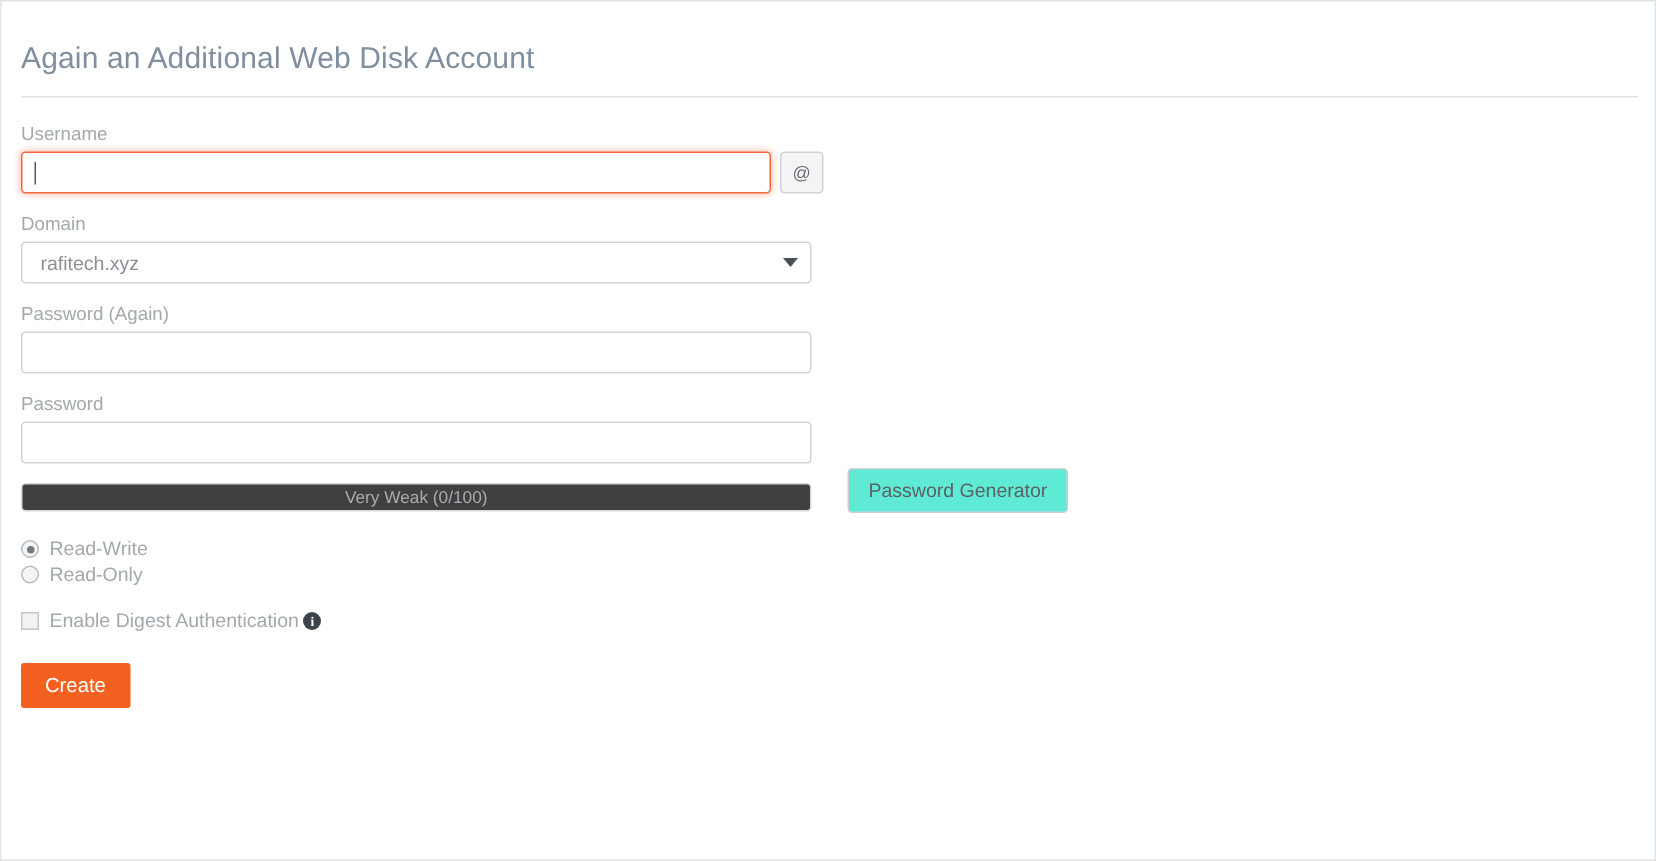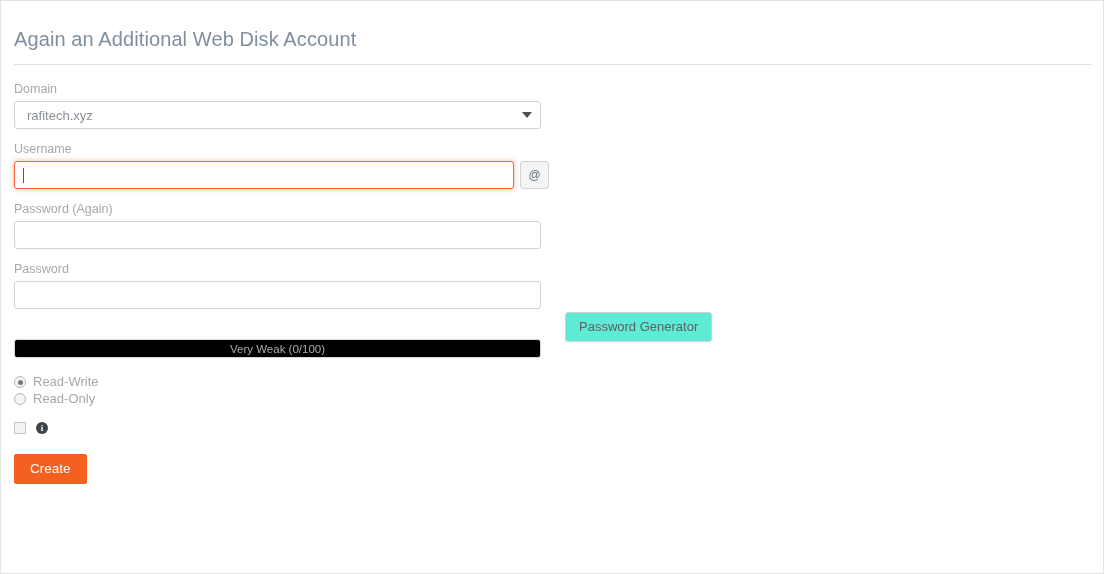--- a/index.html
+++ b/index.html
@@ -133,27 +133,27 @@
   .strength-row {
     display: flex;
     align-items: flex-start;
   }
   .strength-meter {
     box-sizing: border-box;
     width: 527px;
     height: 19px;
     border: 1px solid #d5d9dc;
     border-radius: 3px;
-    background: #000000;
+    background: #404040;
     display: flex;
     align-items: center;
     justify-content: center;
     font-size: 11.5px;
     color: #a7acb0;
-    margin-top: 18px;
+    margin-top: 1px;
   }
   .btn-generator {
     box-sizing: border-box;
     margin-left: 24px;
     margin-top: -9px;
     height: 30px;
     padding: 0 13px;
     font-size: 13px;
     font-family: "Liberation Sans", sans-serif;
     color: #5c6166;
@@ -260,36 +260,36 @@
 <body>
 
 <div class="page">
   <div class="inner">
 
     <h1 class="page-title">Again an Additional Web Disk Account</h1>
     <div class="title-rule"></div>
 
     
     <div class="field-group">
-      <label class="field-label">Domain</label>
-      <div class="select-wrap">
-        <div class="select-box">rafitech.xyz</div>
-        <span class="select-arrow"></span>
-      </div>
-    </div>
-
-    
-    <div class="field-group">
       <label class="field-label">Username</label>
       <div class="input-addon-row">
         <div class="text-input input-focused fake-input-text">
           <span class="caret"></span>
             <span></span>
         </div>
         <div class="addon">@</div>
+      </div>
+    </div>
+
+    
+    <div class="field-group">
+      <label class="field-label">Domain</label>
+      <div class="select-wrap">
+        <div class="select-box">rafitech.xyz</div>
+        <span class="select-arrow"></span>
       </div>
     </div>
 
     
     <div class="field-group">
       <label class="field-label">Password (Again)</label>
       <input class="text-input" type="password" value="" style="">
     </div>
 
     
@@ -319,20 +319,21 @@
         <div class="radio-line">
           <span class="radio-dot"></span>
           <span class="opt-label">Read-Only</span>
         </div>
       </div>
     </div>
 
     
     <div class="check-line">
       <span class="check-box"></span>
+      <span class="opt-label">Enable Digest Authentication</span>
       <i class="info-icon">i</i>
     </div>
 
     
     <button class="btn-create">Create</button>
 
   </div>
 </div>
 
 </body></html>

